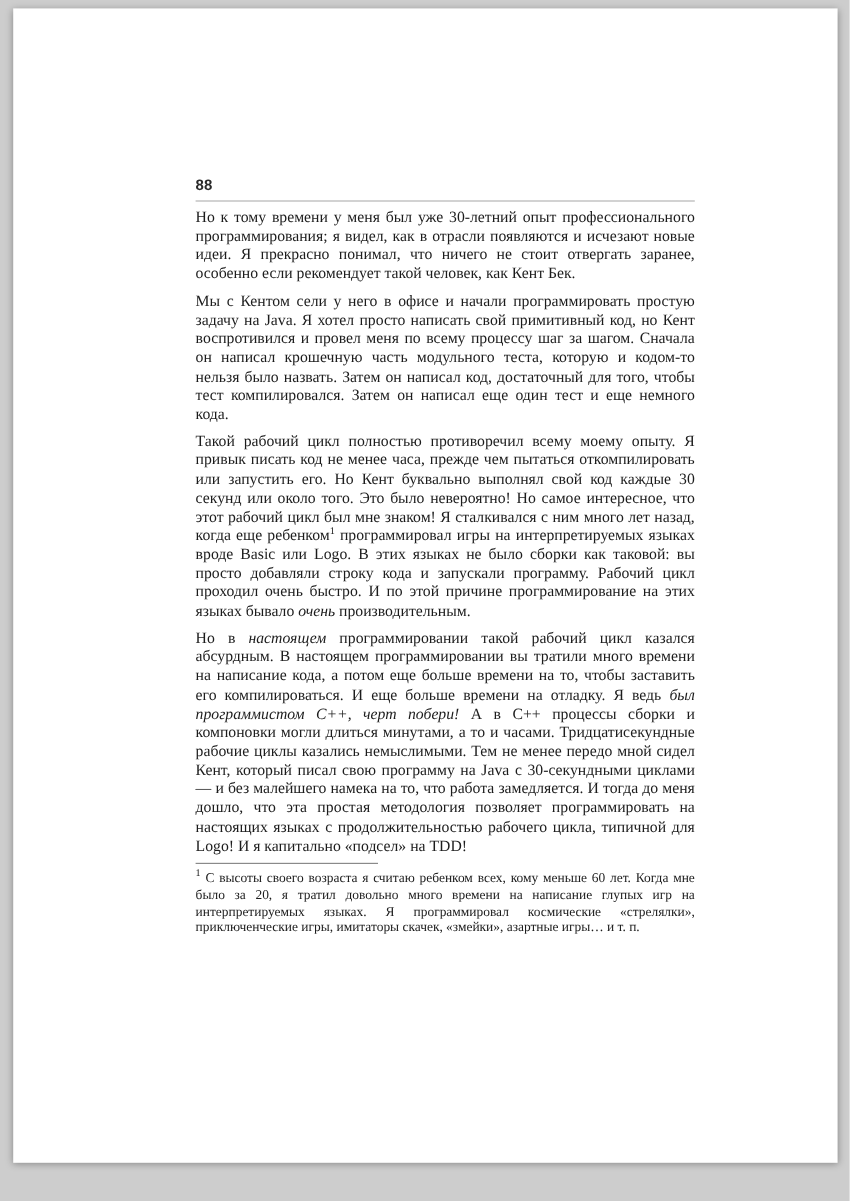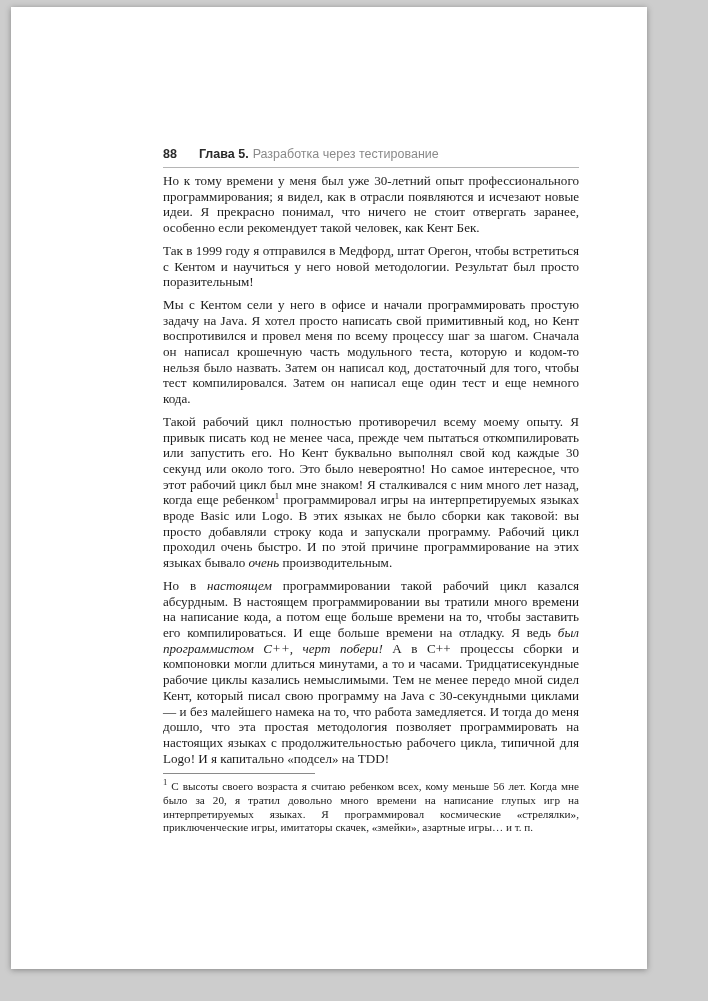--- a/index.html
+++ b/index.html
@@ -6,21 +6,21 @@
   html, body { margin: 0; padding: 0; }
   body {
     width: 708px; height: 1001px;
     background: #cdcdcd;
     overflow: hidden;
     font-family: "Liberation Serif", "DejaVu Serif", serif;
   }
   .page {
     position: absolute;
     left: 11px; top: 7px;
-    width: 636px; height: 962px;
+    width: 687px; height: 962px;
     background: #ffffff;
     box-shadow: 0 1px 6px rgba(0,0,0,0.35);
     text-decoration: underline;
   }
   .content {
     position: absolute;
     left: 152px; top: 140px;
     width: 416px;
     color: #1c1c1c;
   }
@@ -66,31 +66,27 @@
   i { font-style: italic; }
 </style>
 </head>
 <body>
 
 <div class="page">
   <div class="content">
 
     <div class="runhead">
       <span class="pagenum">88</span>
-      <span>
-        <span class="chlabel">Глава 5.</span><span class="chtitle">Разработка через тестирование</span>
-      </span>
     </div>
 
     <div class="bodytext" id="paragraphs">
         <p><span>Но к тому времени у меня был уже 30-летний опыт профессионального программирования; я видел, как в отрасли появляются и исчезают новые идеи. Я прекрасно понимал, что ничего не стоит отвергать заранее, особенно если рекомендует такой человек, как Кент Бек.</span></p>
-        <p><span>Так в 1999 году я отправился в Медфорд, штат Орегон, чтобы встретиться с Кентом и научиться у него новой методологии. Результат был просто поразительным!</span></p>
         <p><span>Мы с Кентом сели у него в офисе и начали программировать простую задачу на Java. Я хотел просто написать свой примитивный код, но Кент воспротивился и провел меня по всему процессу шаг за шагом. Сначала он написал крошечную часть модульного теста, которую и кодом-то нельзя было назвать. Затем он написал код, достаточный для того, чтобы тест компилировался. Затем он написал еще один тест и еще немного кода.</span></p>
         <p><span>Такой рабочий цикл полностью противоречил всему моему опыту. Я привык писать код не менее часа, прежде чем пытаться откомпилировать или запустить его. Но Кент буквально выполнял свой код каждые 30 секунд или около того. Это было невероятно! Но самое интересное, что этот рабочий цикл был мне знаком! Я сталкивался с ним много лет назад, когда еще ребенком</span><sup>1</sup><span> программировал игры на интерпретируемых языках вроде Basic или Logo. В этих языках не было сборки как таковой: вы просто добавляли строку кода и запускали программу. Рабочий цикл проходил очень быстро. И по этой причине программирование на этих языках бывало </span><i>очень</i><span> производительным.</span></p>
         <p><span>Но в </span><i>настоящем</i><span> программировании такой рабочий цикл казался абсурдным. В настоящем программировании вы тратили много времени на написание кода, а потом еще больше времени на то, чтобы заставить его компилироваться. И еще больше времени на отладку. Я ведь </span><i>был программистом C++, черт побери!</i><span> А в C++ процессы сборки и компоновки могли длиться минутами, а то и часами. Тридцатисекундные рабочие циклы казались немыслимыми. Тем не менее передо мной сидел Кент, который писал свою программу на Java с 30-секундными циклами — и без малейшего намека на то, что работа замедляется. И тогда до меня дошло, что эта простая методология позволяет программировать на настоящих языках с продолжительностью рабочего цикла, типичной для Logo! И я капитально «подсел» на TDD!</span></p>
       </div>
 
     <div class="fn-rule"></div>
 
-    <div class="footnote" id="footnote"><sup>1</sup><span> С высоты своего возраста я считаю ребенком всех, кому меньше 56 лет. Когда мне было за 20, я тратил довольно много времени на написание глупых игр на интерпретируемых языках. Я программировал космические «стрелялки», приключенческие игры, имитаторы скачек, «змейки», азартные игры… и т. п.</span></div>
+    <div class="footnote" id="footnote"><sup>1</sup><span> С высоты своего возраста я считаю ребенком всех, кому меньше 60 лет. Когда мне было за 20, я тратил довольно много времени на написание глупых игр на интерпретируемых языках. Я программировал космические «стрелялки», приключенческие игры, имитаторы скачек, «змейки», азартные игры… и т. п.</span></div>
 
   </div>
 </div>
 
 </body></html>

